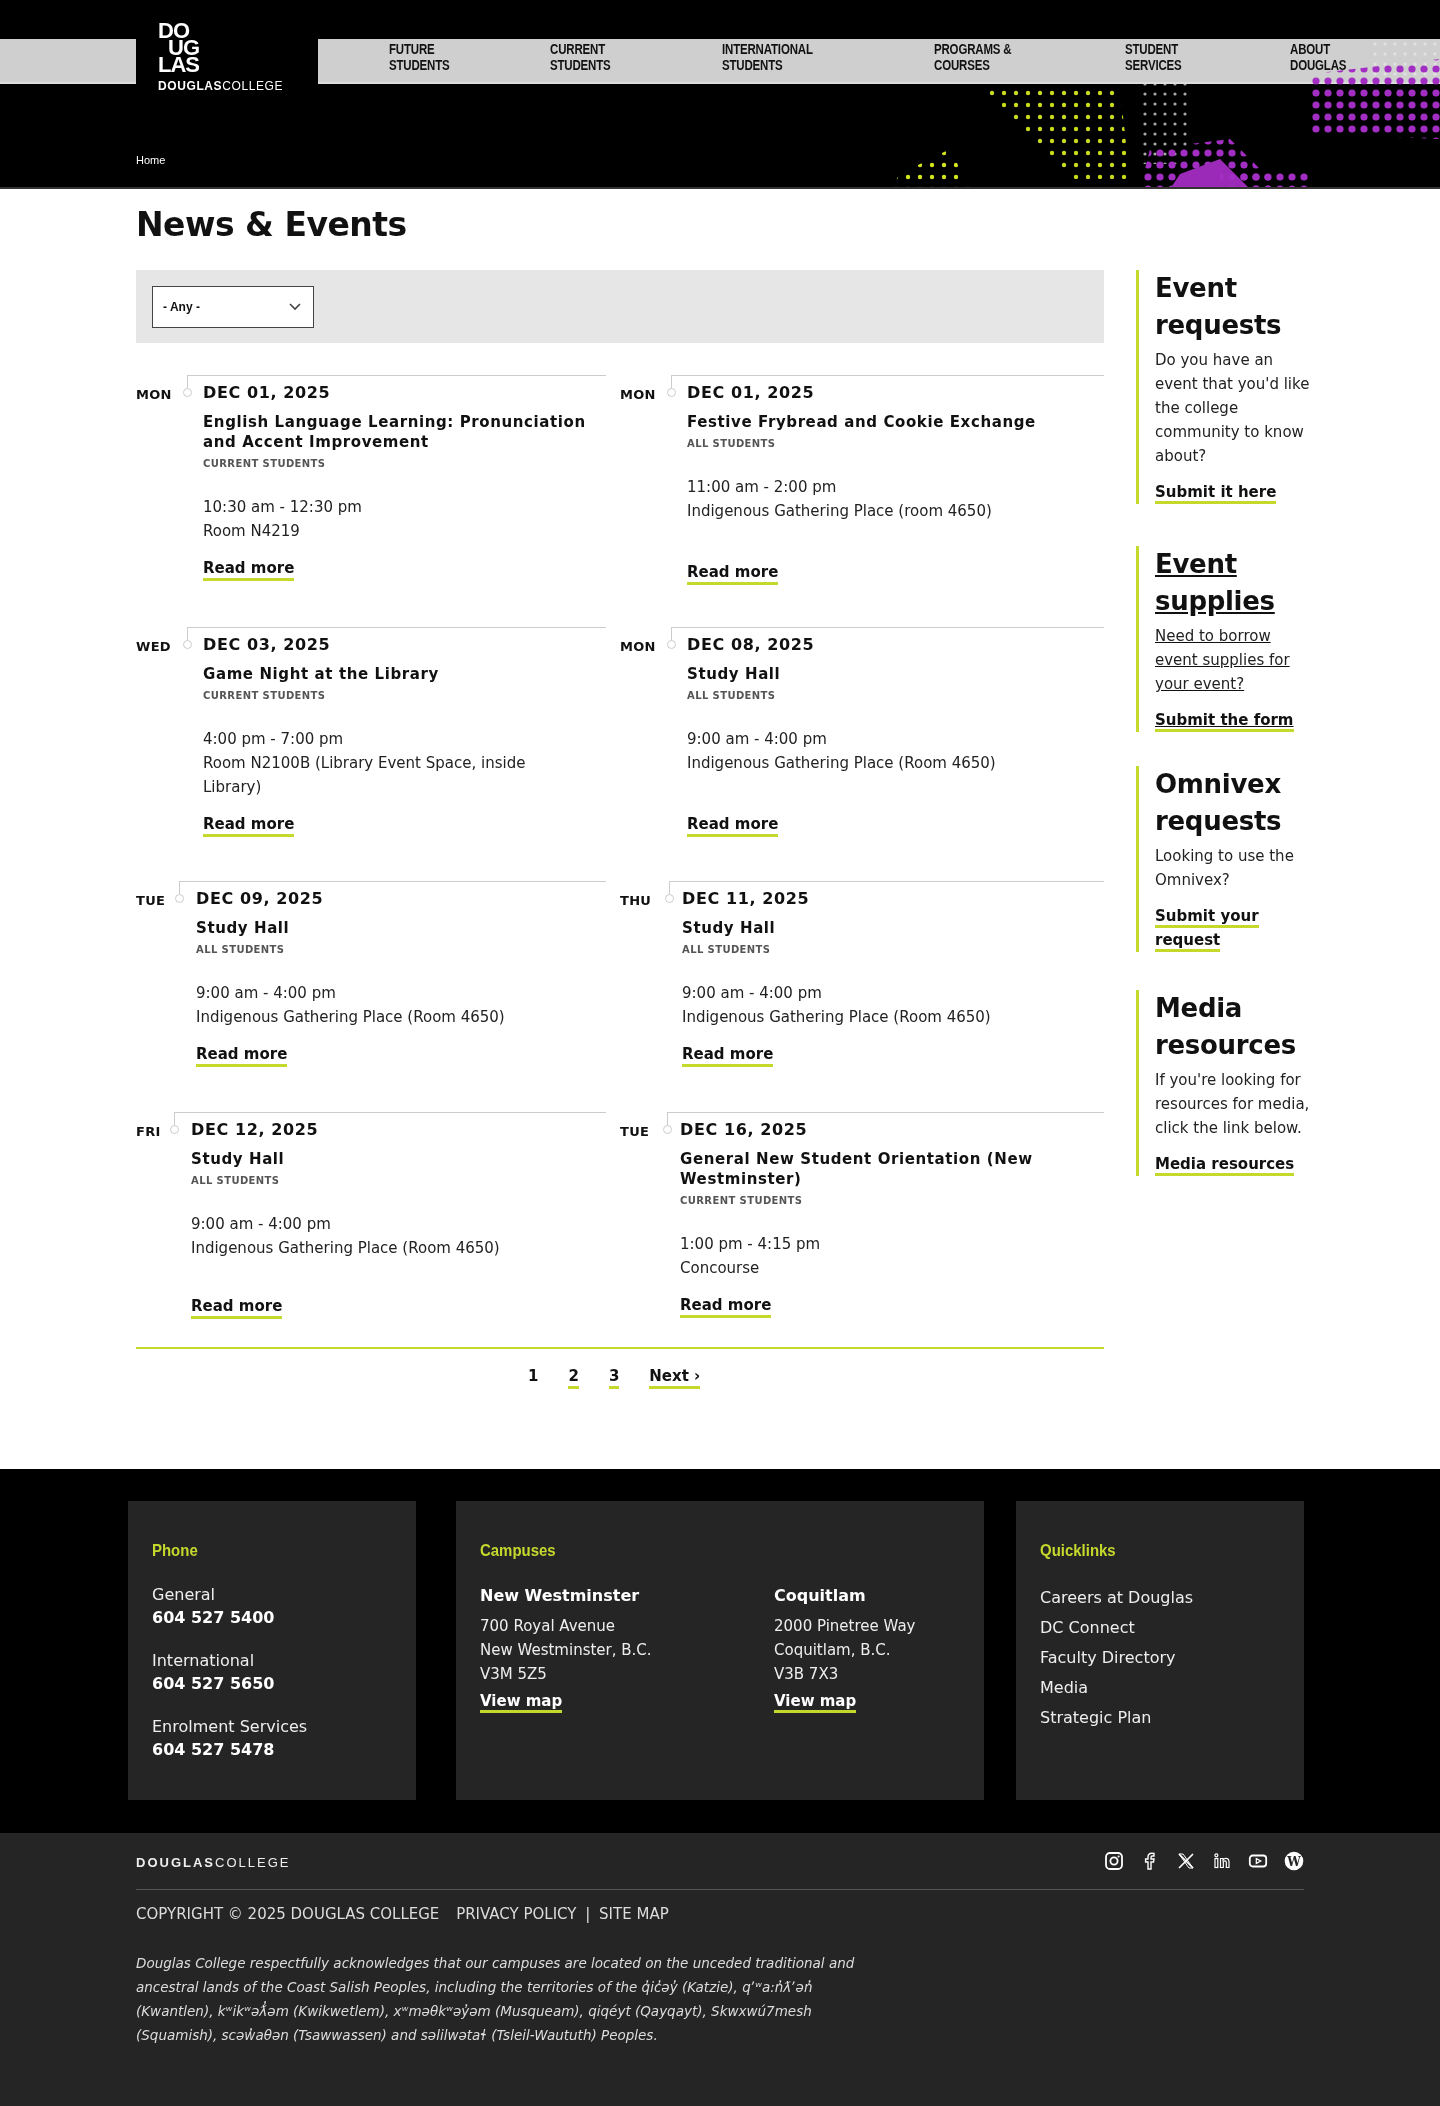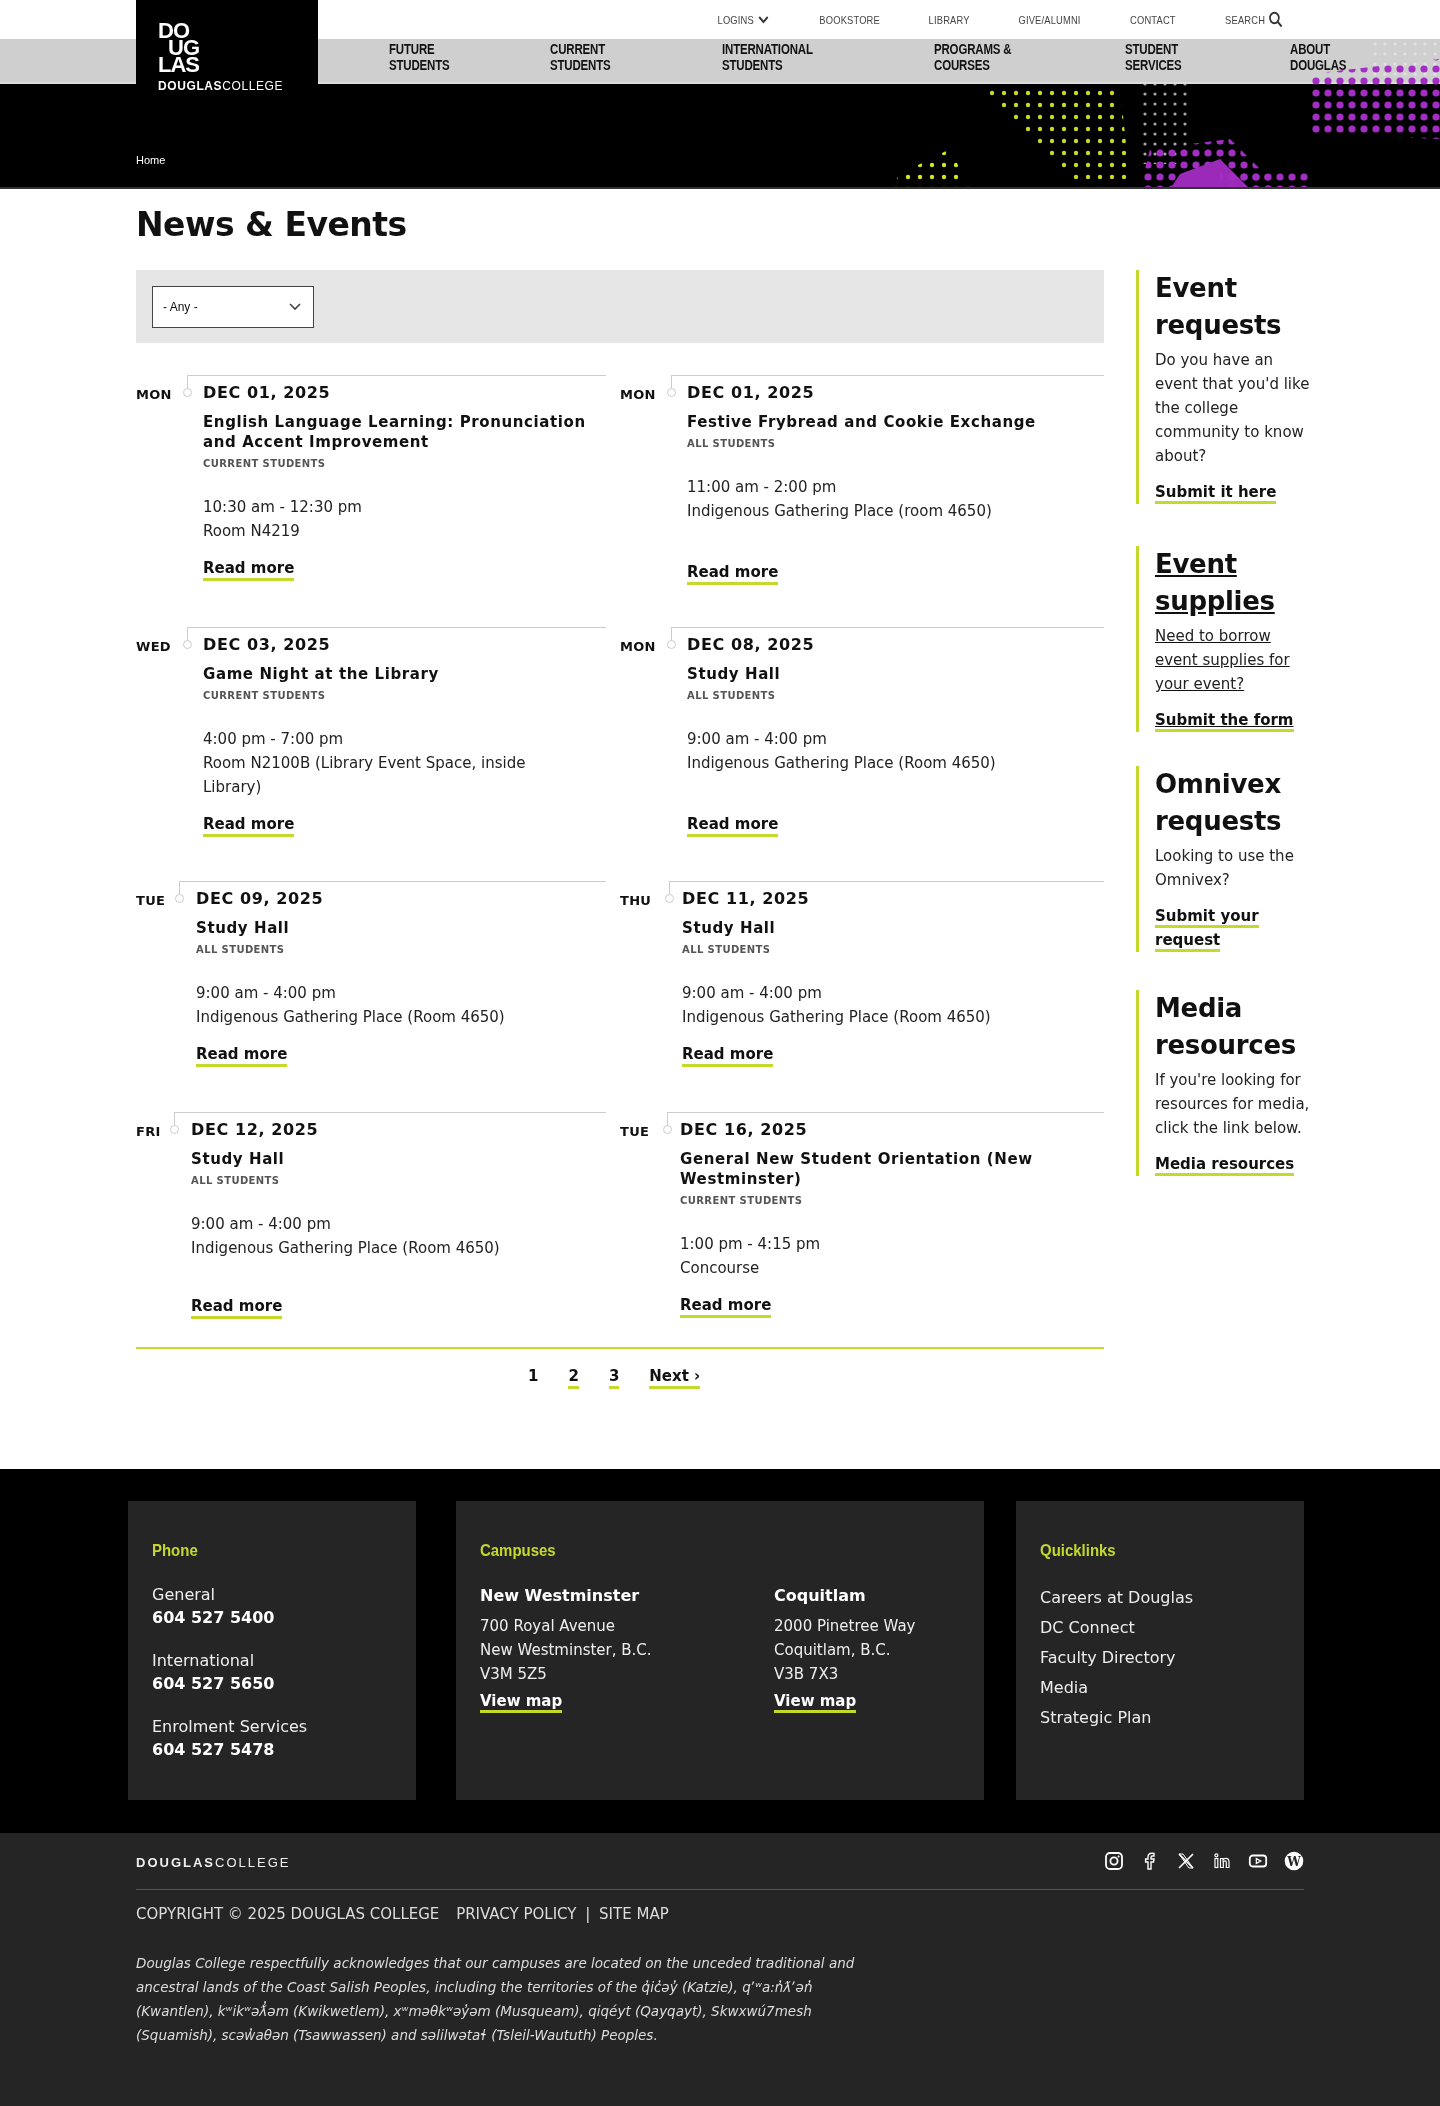--- a/index.html
+++ b/index.html
@@ -24,21 +24,21 @@
   .logo-mark div:nth-child(2) { padding-left: 10px; }
   .logo-word { margin-top: 6px; color: #fff; font-family: "Liberation Sans", sans-serif; font-size: 12px; letter-spacing: 0.6px; }
   .logo-word b { font-weight: bold; }
   .breadcrumb { position: absolute; left: 136px; top: 154px; color: #fff; font-family: "Liberation Sans", sans-serif; font-size: 11px; text-align: center; }
   .header-bottom-line { position: absolute; left: 0; bottom: 0; width: 100%; height: 2px; background: #333; }
 
   
   .container { position: relative; width: 1440px; }
   .page-title { position: absolute; left: 136px; top: 205px; font-family: "DejaVu Sans", sans-serif; font-weight: bold; font-size: 33px; letter-spacing: -0.5px; }
   .filter-bar { position: absolute; left: 136px; top: 270px; width: 968px; height: 73px; background: #e6e6e6; }
-  .filter-select { position: absolute; left: 16px; top: 16px; width: 162px; height: 42px; border: 1px solid #444; background: #fff; display: flex; align-items: center; padding: 0 10px; font-family: "Liberation Sans", sans-serif; font-weight: normal; font-size: 12px; }
+  .filter-select { position: absolute; left: 16px; top: 16px; width: 162px; height: 42px; border: 1px solid #444; background: #fff; display: flex; align-items: center; padding: 0 10px; font-family: "Liberation Sans", sans-serif; font-weight: bold; font-size: 12px; }
   .filter-select .chev { position: absolute; right: 12px; top: 14px; }
 
   .events { position: absolute; left: 136px; top: 375px; width: 968px; }
   .event { position: absolute; width: 470px; }
   .event .topline { position: absolute; top: 0; height: 1px; background: #ccc; }
   .event .vline { position: absolute; top: 0; width: 1px; height: 14px; background: #ccc; }
   .event .dot { position: absolute; top: 13px; width: 9px; height: 9px; border: 1px solid #ccc; border-radius: 50%; background: #fff; }
   .event .dow { position: absolute; left: 0; top: 12px; font-weight: bold; font-size: 13px; letter-spacing: 0.3px; }
   .event .body { position: absolute; top: 8px; }
   .event .date { font-weight: bold; font-size: 16px; letter-spacing: 0.6px; line-height: 20px; }
@@ -83,41 +83,20 @@
   .fb-social span { margin-left: 16px; width: 20px; height: 20px; display: flex; align-items: center; justify-content: center; }
   .fb-rule { position: absolute; left: 136px; top: 56px; width: 1168px; height: 1px; background: #555; }
   .fb-legal { position: absolute; left: 136px; top: 72px; font-size: 15px; color: #ddd; }
   .fb-legal a { margin-left: 8px; }
   .fb-ack { position: absolute; left: 136px; top: 118px; width: 730px; font-style: italic; font-size: 13.5px; line-height: 24px; color: #ddd; }
 </style>
 </head>
 <body>
 
 <header class="header">
-  <div class="utility-bar">
-    <nav class="utility-links">
-      <a>
-        <span>LOGINS</span>
-        <svg width="14" height="10" viewBox="0 0 14 10">
-            <path d="M2 2 L7 7 L12 2" stroke="#333" stroke-width="2.2" fill="none"></path>
-          </svg>
-      </a>
-      <a>BOOKSTORE</a>
-      <a>LIBRARY</a>
-      <a>GIVE/ALUMNI</a>
-      <a>CONTACT</a>
-      <a>
-        <span>SEARCH</span>
-        <svg width="17" height="17" viewBox="0 0 17 17">
-            <circle cx="7" cy="7" r="5.2" stroke="#333" stroke-width="2" fill="none"></circle>
-            <line x1="11" y1="11" x2="15.5" y2="15.5" stroke="#333" stroke-width="2.2"></line>
-          </svg>
-      </a>
-    </nav>
-  </div>
 
   <div class="main-nav">
     <div class="main-nav-items">
       <a><span>FUTURE STUDENTS</span></a>
       <a><span>CURRENT STUDENTS</span></a>
       <a><span>INTERNATIONAL STUDENTS</span></a>
       <a><span>PROGRAMS &amp; COURSES</span></a>
       <a><span>STUDENT SERVICES</span></a>
       <a><span>ABOUT DOUGLAS</span></a>
     </div>

